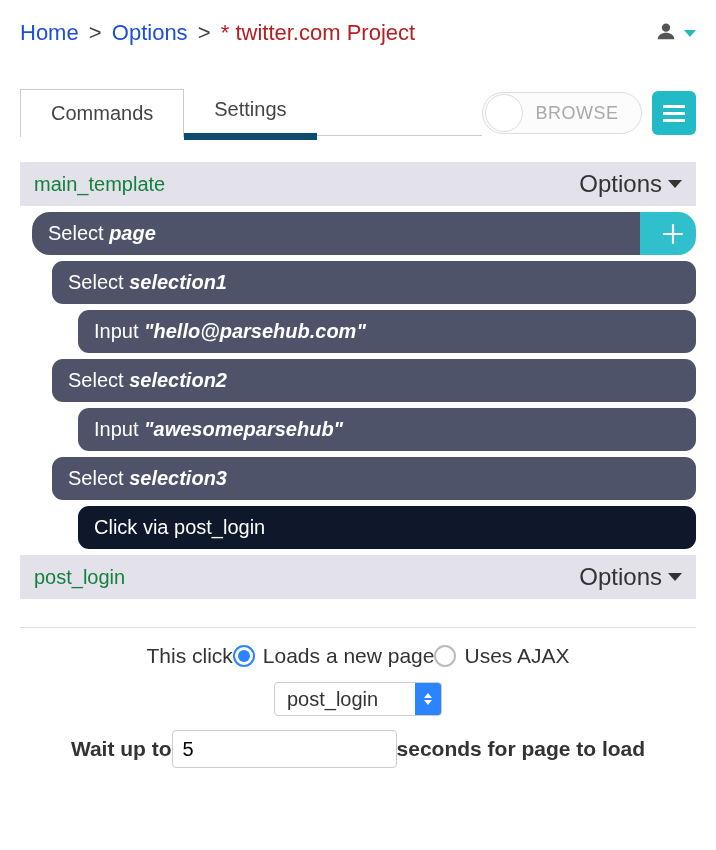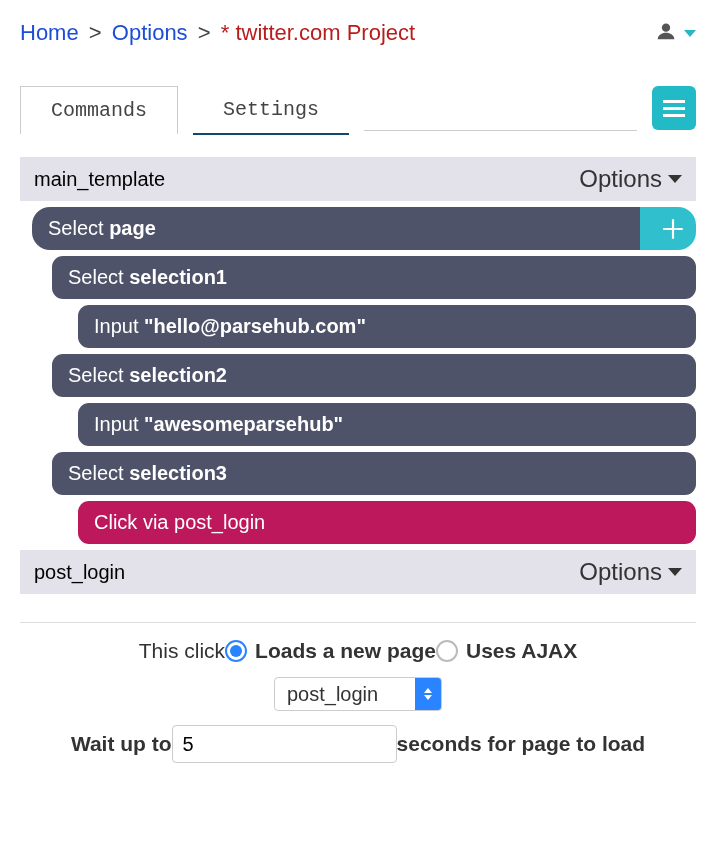--- a/index.html
+++ b/index.html
@@ -28,39 +28,38 @@
     .user-icon { color: #555; font-size: 20px; }
     .caret-down {
       width: 0; height: 0;
       border-left: 6px solid transparent;
       border-right: 6px solid transparent;
       border-top: 7px solid #27b8c4;
     }
     
     .tabs-row {
       display: flex;
-      align-items: flex-start;
-      gap: 15px;
-      font-family: Liberation Mono, monospace;
+      align-items: center;
+      gap: 0;
     }
     .tab {
       padding: 12px 30px;
       font-size: 20px;
       font-weight: 400;
       color: #444;
       border: 1px solid #ccc;
       border-bottom: none;
       background: #fff;
       cursor: pointer;
     }
     .tab.inactive {
       border-top: none;
       border-left: none;
       border-right: none;
-      border-bottom: 2px solid #0c4a6e;
+      border-bottom: 7px solid #0c4a6e;
       background: transparent;
     }
     .tabs-spacer { flex: 1; border-bottom: 1px solid #ccc; height: 45px;}
     .browse-toggle {
       display: flex;
       align-items: center;
       background: #fcfcfc;
       border: 1px solid #ddd;
       border-radius: 22px;
       height: 42px;
@@ -97,21 +96,21 @@
     
     .template-header {
       display: flex;
       justify-content: space-between;
       align-items: center;
       background: #e3e2ea;
       padding: 8px 14px;
       margin-top: 22px;
       font-size: 20px;
     }
-    .template-header .name { color: #000000; }
+    .template-header .name { color: #15803d; }
     .options-trigger {
       display: flex; align-items: center; gap: 6px;
       color: #333; cursor: pointer; font-size: 24px;
     }
     .options-trigger .caret {
       width: 0; height: 0;
       border-left: 7px solid transparent;
       border-right: 7px solid transparent;
       border-top: 8px solid #333;
     }
@@ -123,26 +122,26 @@
     }
     .command-pill {
       flex: 1;
       background: #4f5369;
       color: #fff;
       font-size: 20px;
       font-weight: 300;
       padding: 10px 16px;
       border-radius: 11px;
     }
-    .command-pill strong { font-weight: 600; }
+    .command-pill strong { font-weight: 600; font-style: italic; }
     .command-pill.level1 { margin-left: 12px; }
     .command-pill.level2 { margin-left: 32px; }
     .command-pill.level3 { margin-left: 58px; }
     .command-pill.active {
-      background: #be185d;
+      background: #0f172a;
       color: #fff;
     }
     .plus-btn {
       width: 56px;
       background: #30c0cd;
       display: flex;
       align-items: center;
       justify-content: center;
       border-radius: 0 18px 18px 0;
       margin-left: -18px;
@@ -164,21 +163,21 @@
       display: flex;
       align-items: center;
       justify-content: center;
       font-size: 21px;
       margin: 14px 0;
       flex-wrap: wrap;
     }
     .config-row .label { color: #333; }
     .radio-option {
       display: flex; align-items: center; gap: 8px;
-      font-weight: 700;
+      font-weight: 400;
     }
     .radio {
       width: 22px; height: 22px;
       border: 2px solid #bbb;
       border-radius: 50%;
       display: inline-flex;
       align-items: center; justify-content: center;
     }
     .radio.checked { border-color: #2a84ff; }
     .radio.checked::after {
@@ -247,20 +246,24 @@
         </svg>
     </span>
     <span class="caret-down"></span>
   </div>
 </div>
 
 <div class="tabs-row">
   <div class="tab">Commands</div>
   <div class="tab inactive">Settings</div>
   <div class="tabs-spacer"></div>
+  <div class="browse-toggle">
+    <div class="browse-knob"></div>
+    <div class="browse-label">BROWSE</div>
+  </div>
   <div class="hamburger">
     <span></span>
     <span></span>
     <span></span>
   </div>
 </div>
 
 <div class="template-header">
   <span class="name">main_template</span>
   <span class="options-trigger">

